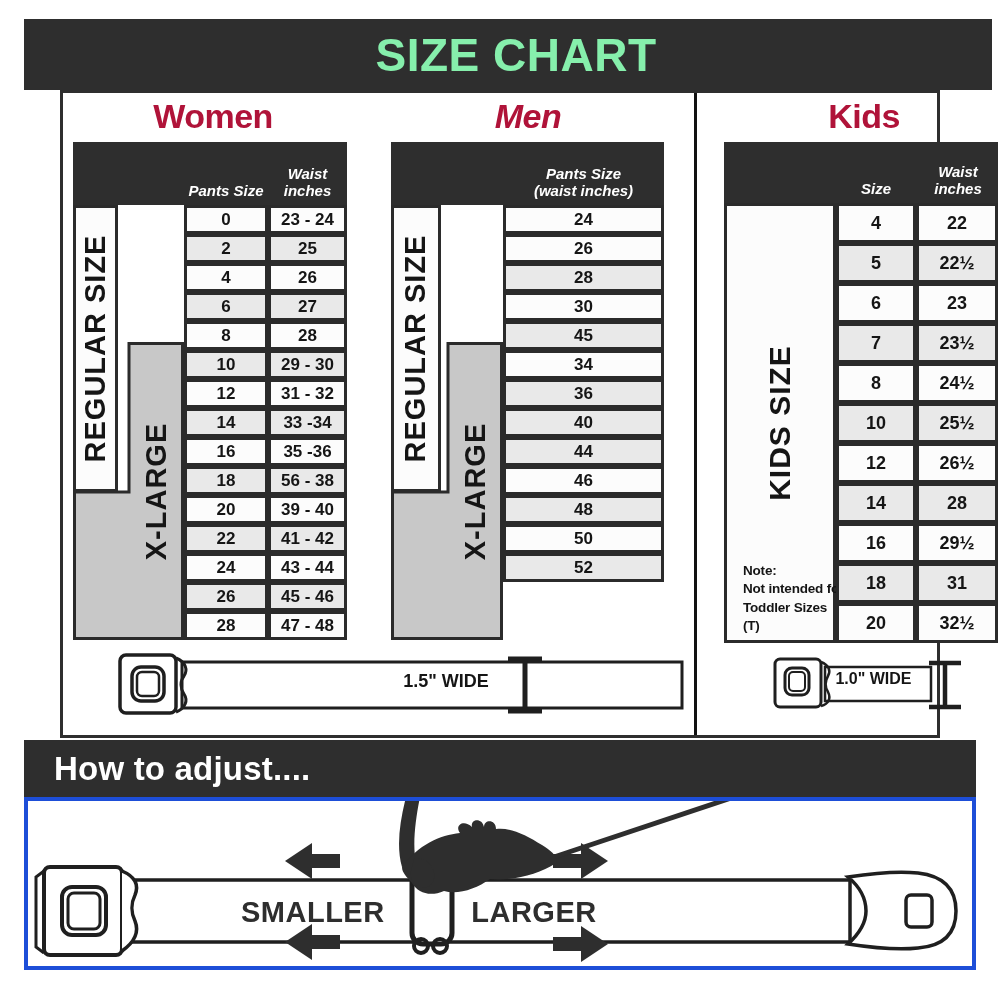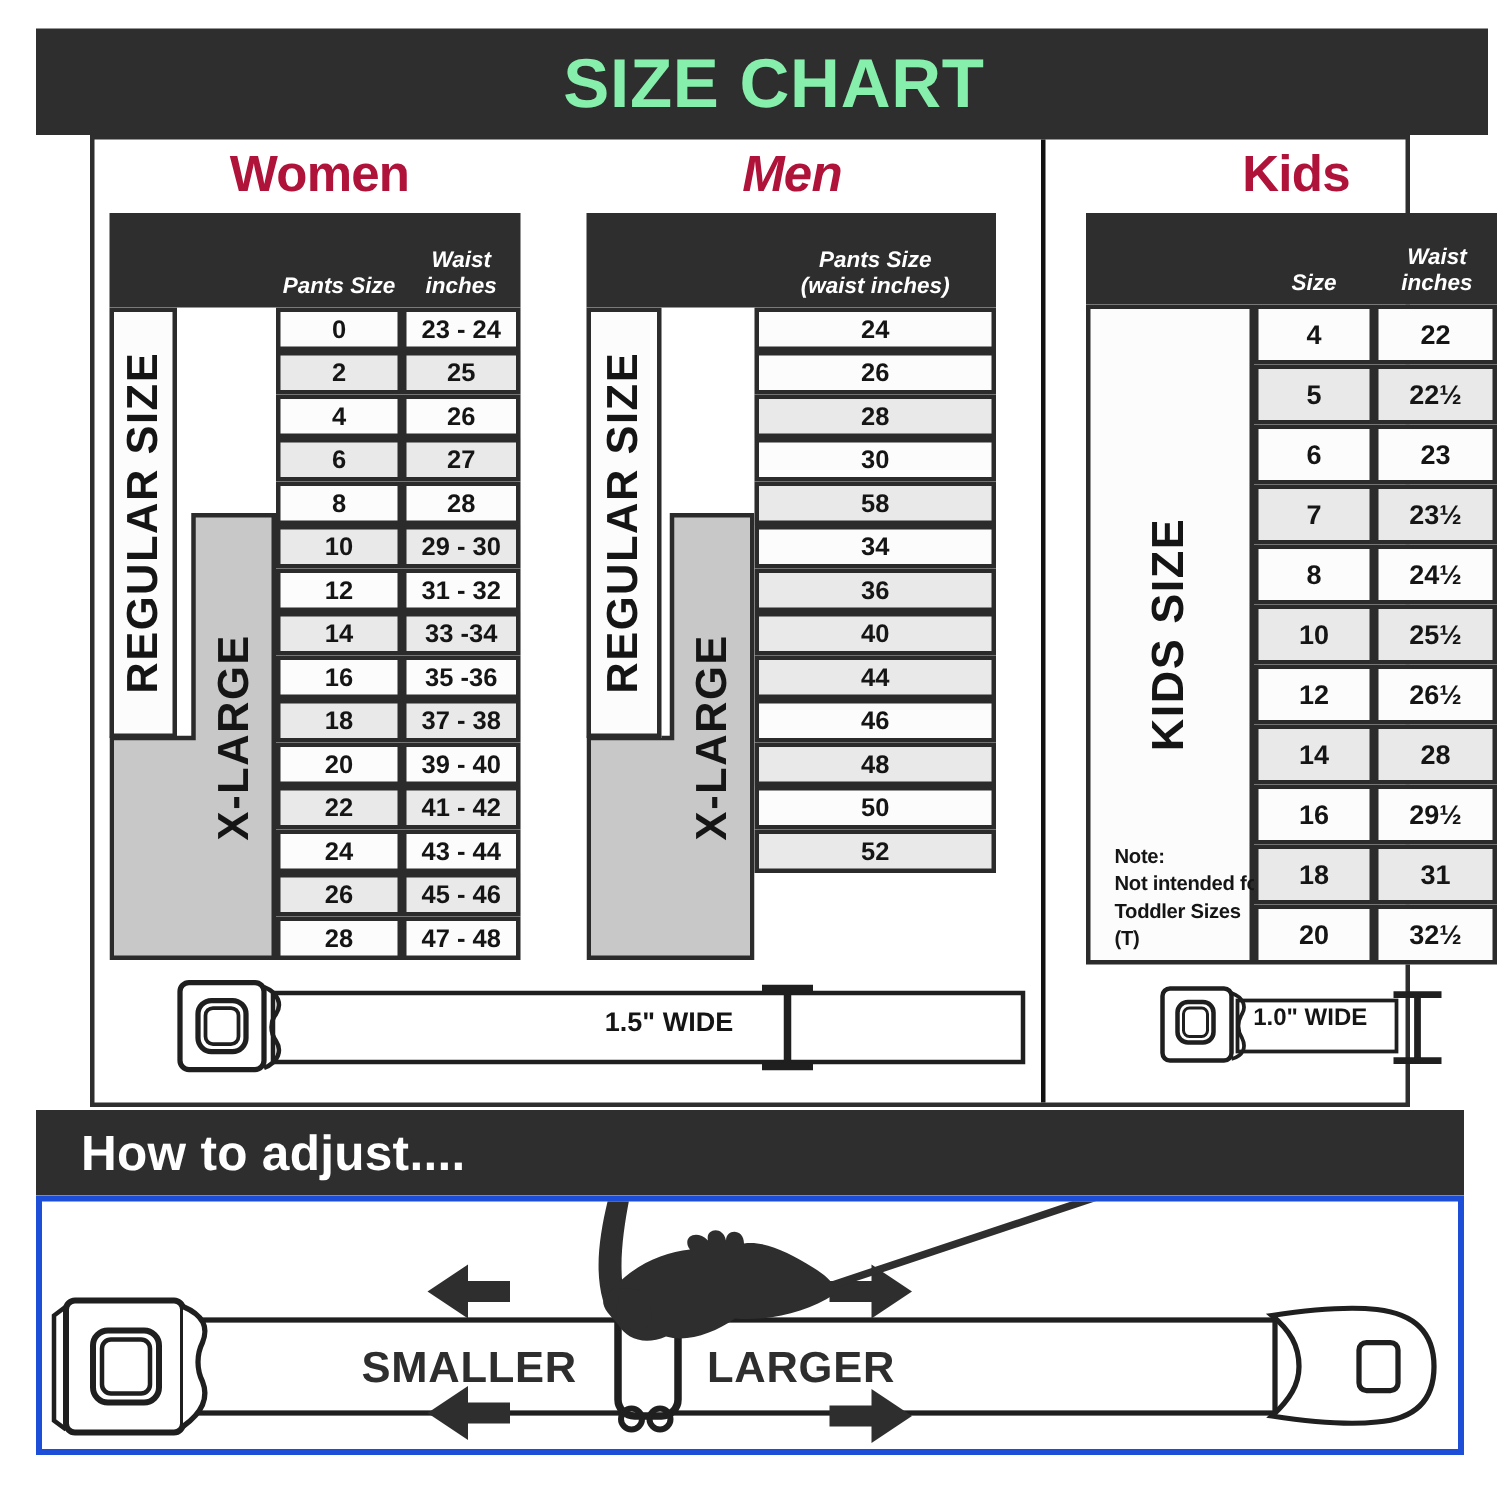--- a/index.html
+++ b/index.html
@@ -148,21 +148,21 @@
             <div class="cell c2">33 -34</div>
           </div>
 
           <div class="trow">
             <div class="cell c1">16</div>
             <div class="cell c2">35 -36</div>
           </div>
 
           <div class="trow shaded">
             <div class="cell c1">18</div>
-            <div class="cell c2">37 - 38</div>
+            <div class="cell c2">56 - 38</div>
           </div>
 
           <div class="trow">
             <div class="cell c1">20</div>
             <div class="cell c2">39 - 40</div>
           </div>
 
           <div class="trow shaded">
             <div class="cell c1">22</div>
             <div class="cell c2">41 - 42</div>
@@ -215,21 +215,21 @@
 
           <div class="trow shaded">
             <div class="cell c1">28</div>
           </div>
 
           <div class="trow">
             <div class="cell c1">30</div>
           </div>
 
           <div class="trow shaded">
-            <div class="cell c1">58</div>
+            <div class="cell c1">45</div>
           </div>
 
           <div class="trow">
             <div class="cell c1">34</div>
           </div>
 
           <div class="trow shaded">
             <div class="cell c1">36</div>
           </div>
 

